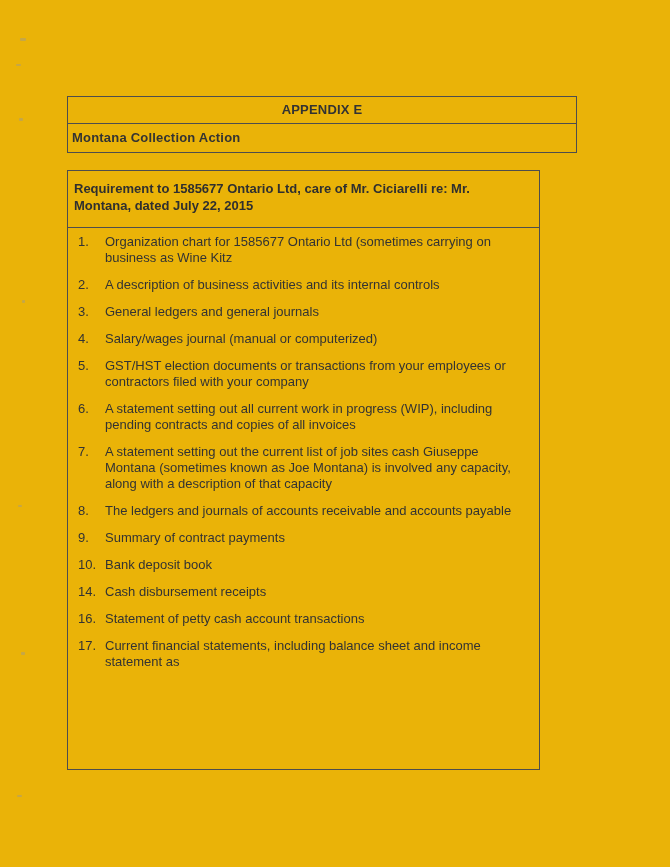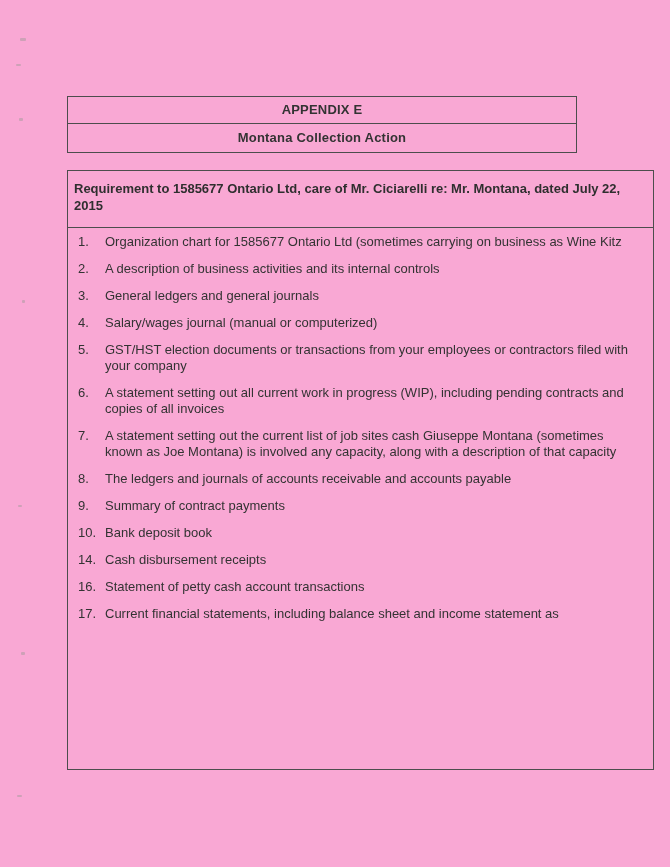--- a/index.html
+++ b/index.html
@@ -6,21 +6,21 @@
     margin: 0;
     padding: 0;
     background: #e6e5e1;
     font-family: "Liberation Sans", sans-serif;
   }
   .page {
     position: relative;
     width: 670px;
     height: 867px;
     margin: 0 auto;
-    background: #f9a8d4;
+    background: #eab308;
     color: #333;
     overflow: hidden;
   }
   
   .speck {
     position: absolute;
     background: #9a9a94;
     opacity: 0.45;
     border-radius: 1px;
   }
@@ -43,33 +43,32 @@
   .header-row1 {
     border-bottom: 1px solid #4d4d4d;
     text-align: center;
     font-weight: bold;
     font-size: 13px;
     line-height: 16px;
     padding: 5px 4px;
     letter-spacing: 0.2px;
   }
   .header-row2 {
-    text-align: center;
     font-weight: bold;
     font-size: 13px;
     line-height: 16px;
     padding: 6px 4px;
     letter-spacing: 0.2px;
   }
 
   .body-box {
     position: absolute;
     left: 67px;
     top: 170px;
-    width: 587px;
+    width: 473px;
     height: 600px;
     box-sizing: border-box;
     border: 1px solid #4d4d4d;
     overflow: hidden;
   }
   .requirement {
     border-bottom: 1px solid #4d4d4d;
     font-weight: bold;
     font-size: 13px;
     line-height: 17px;

